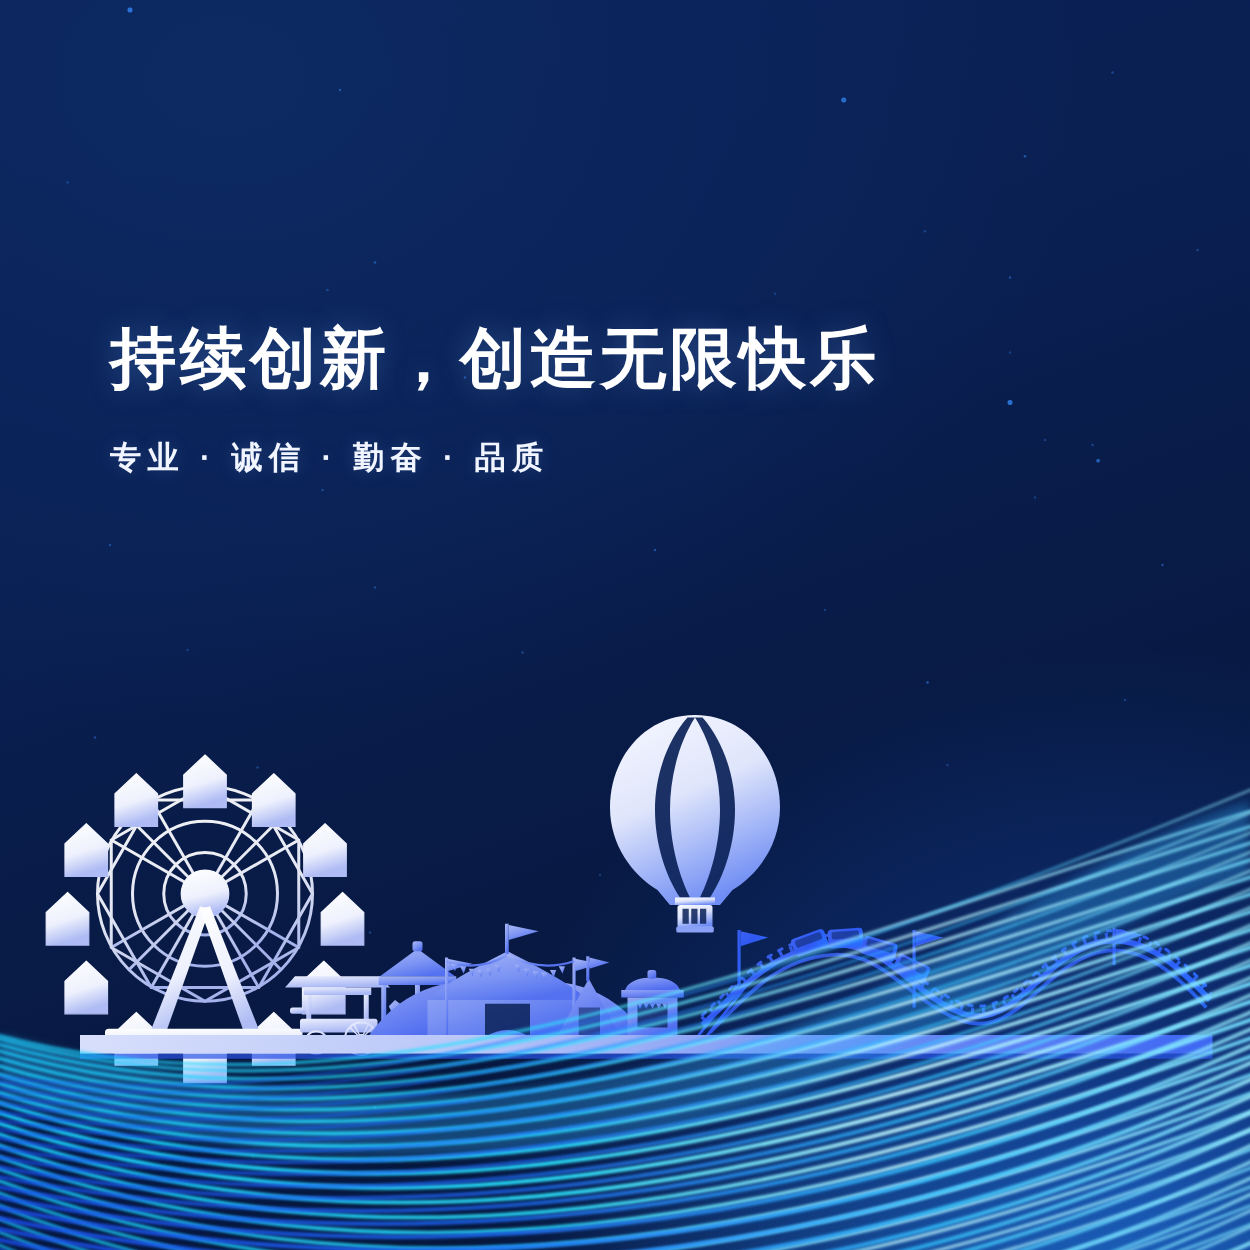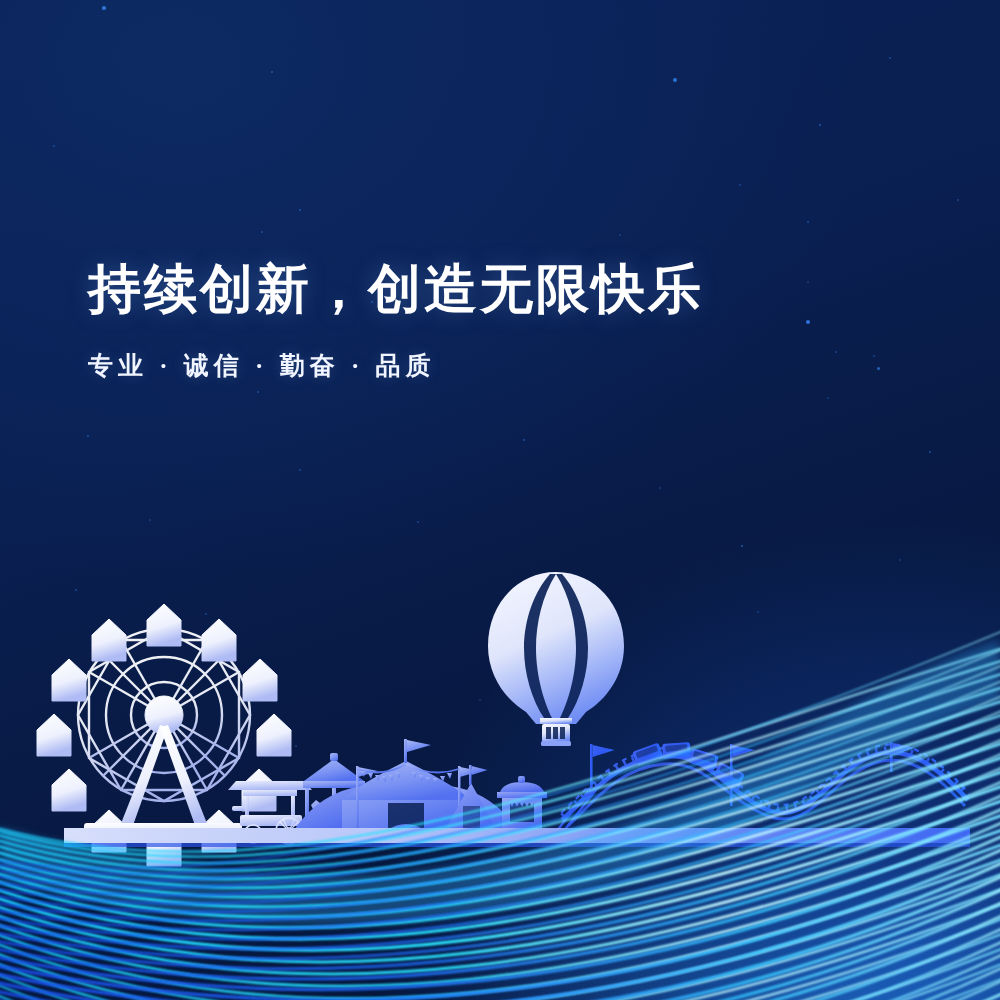--- a/index.html
+++ b/index.html
@@ -18,27 +18,27 @@
   
   #stars{position:absolute;inset:0;pointer-events:none;}
   #stars i{position:absolute;display:block;border-radius:50%;background:#2f7fe8;}
 
   
   #copy{position:absolute;left:88px;top:258px;}
   #headline{
     font-size:53px;font-weight:700;color:#ffffff;
     letter-spacing:3px;line-height:1.16;white-space:nowrap;
     text-shadow:0 0 22px rgba(120,175,255,.28);
+    font-family:Liberation Serif, serif;
   }
   #subline{
     margin-top:30px;
     font-size:25px;font-weight:700;color:#f1f5ff;
     letter-spacing:5px;white-space:nowrap;
     text-shadow:0 0 14px rgba(120,175,255,.22);
-    font-family:Liberation Serif, serif;
   }
 
   
   .layer{position:absolute;left:0;top:0;width:1000px;height:1000px;}
   #skyline{z-index:4;}
   #waves{z-index:6;}
   #glow-cap{
     position:absolute;left:0;bottom:0;width:1000px;height:250px;z-index:5;
     background:radial-gradient(70% 120% at 88% 110%, rgba(40,150,255,.45) 0%, rgba(20,90,220,0) 65%);
     pointer-events:none;

